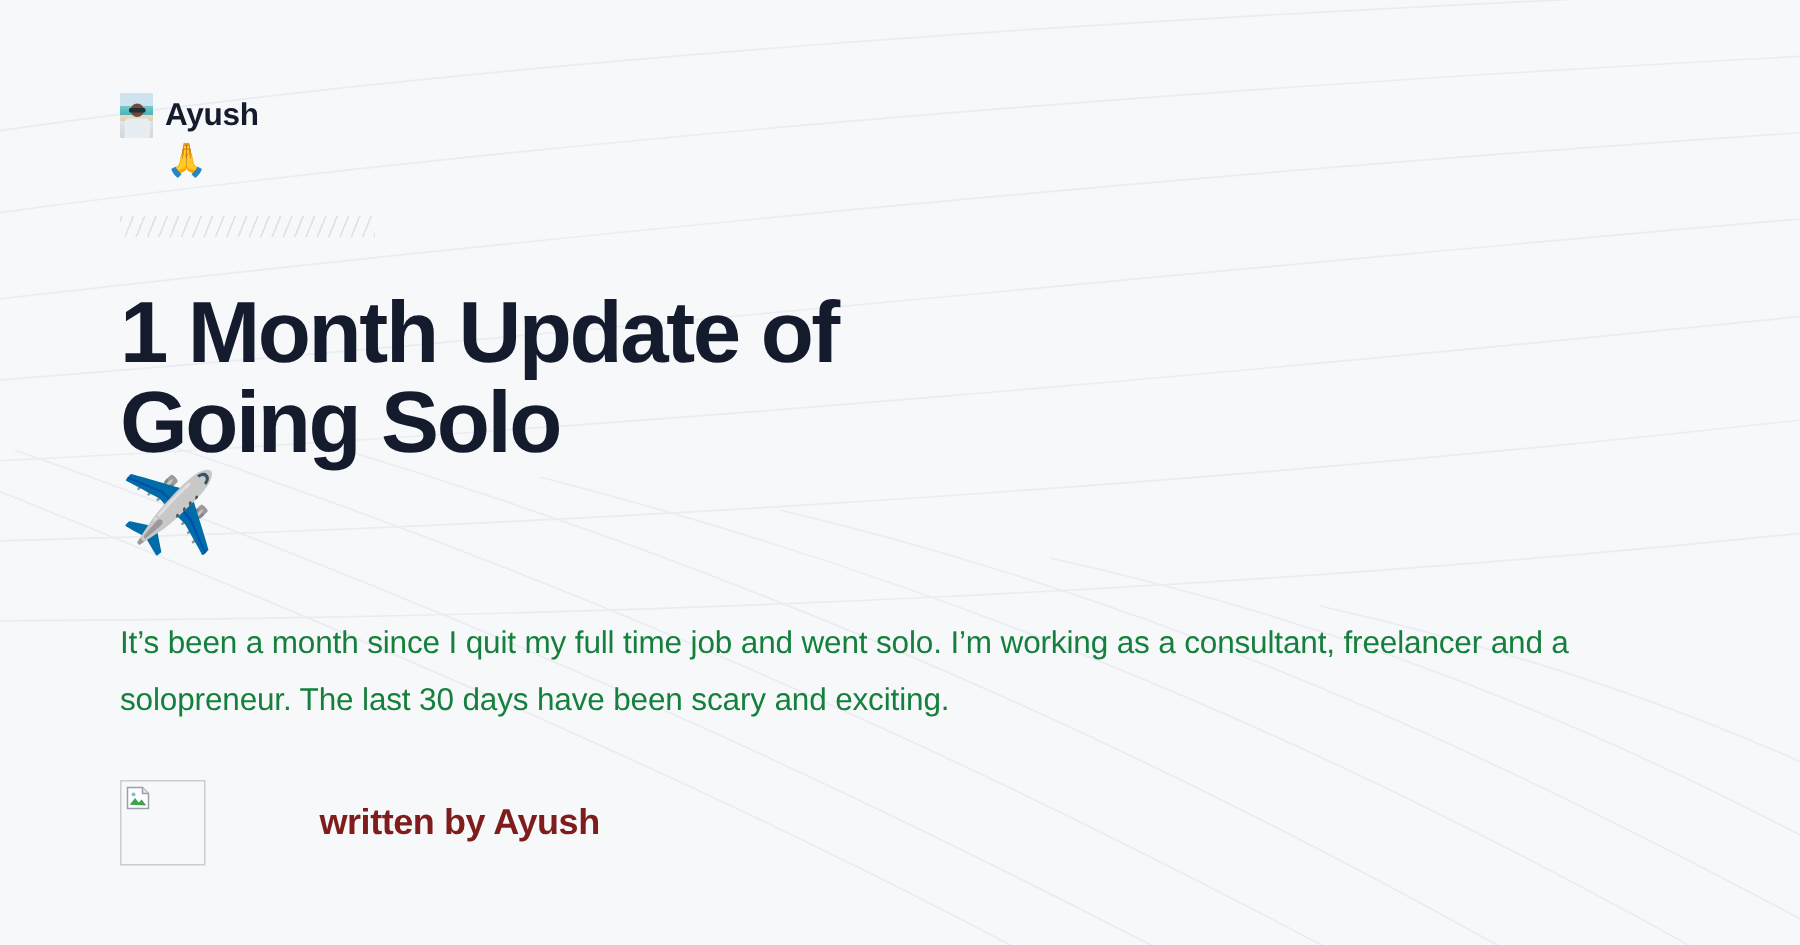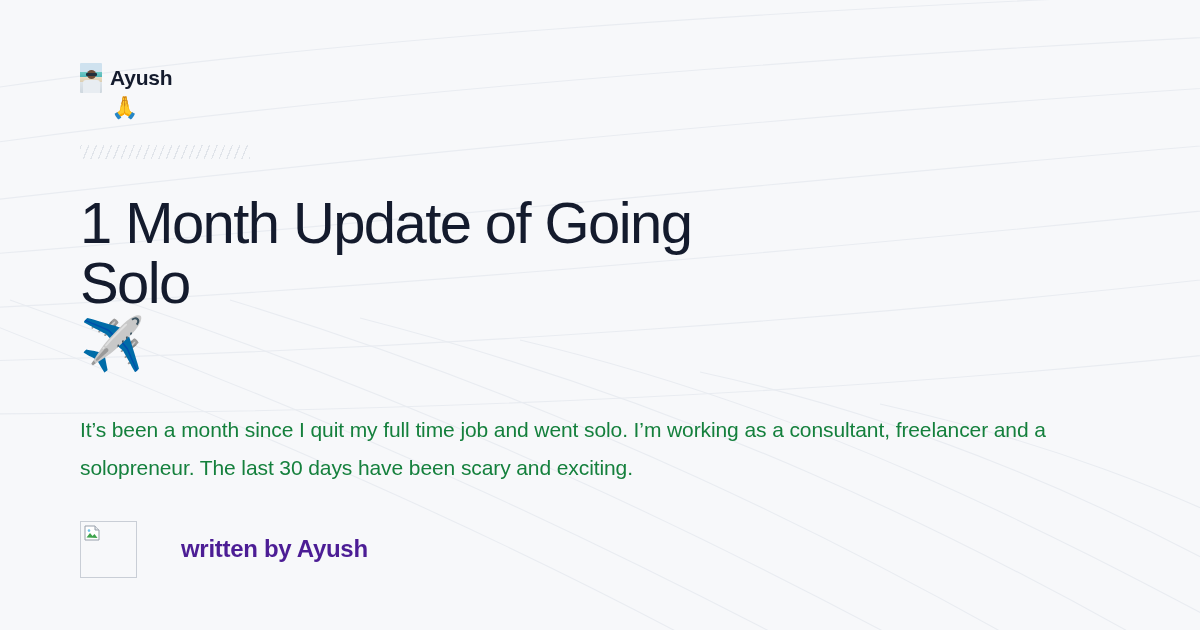--- a/index.html
+++ b/index.html
@@ -118,21 +118,21 @@
         transparent 1.2px,
         transparent 7px);
     opacity: 0.95;
   }
 
   
   .post-title {
     margin-top: 34px;
     font-size: 58px;
     line-height: 60px;
-    font-weight: 400;
+    font-weight: 700;
     color: #141b2d;
     letter-spacing: -1.6px;
     max-width: 640px;
   }
   .title-emoji {
     display: block;
     font-size: 52px;
     line-height: 62px;
     letter-spacing: 0;
   }
@@ -166,24 +166,24 @@
   }
   .byline-avatar .broken-glyph {
     position: absolute;
     left: 3px;
     top: 3px;
     width: 16px;
     height: 16px;
   }
 
   .byline-text {
-    margin-left: 44px;
+    margin-left: 76px;
     font-size: 24px;
     font-weight: 600;
-    color: #4c1d95;
+    color: #7f1d1d;
     letter-spacing: -0.3px;
   }
 </style>
 </head>
 <body>
 
 <svg class="bg-curves" viewBox="0 0 1200 630" preserveAspectRatio="none" aria-hidden="true">
   <g fill="none" stroke="#e9ecf1" stroke-width="1.1">
     <path d="M -60 96 C 300 40 760 10 1270 -10"></path>
     <path d="M -60 150 C 320 96 790 58 1270 34"></path>

